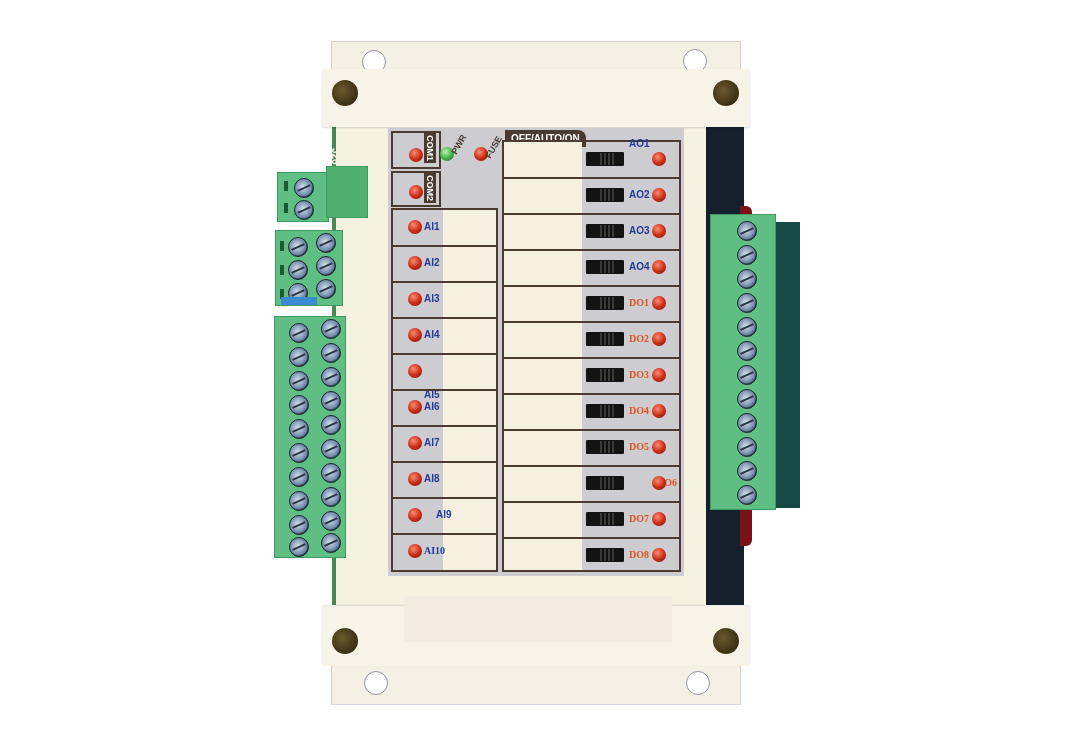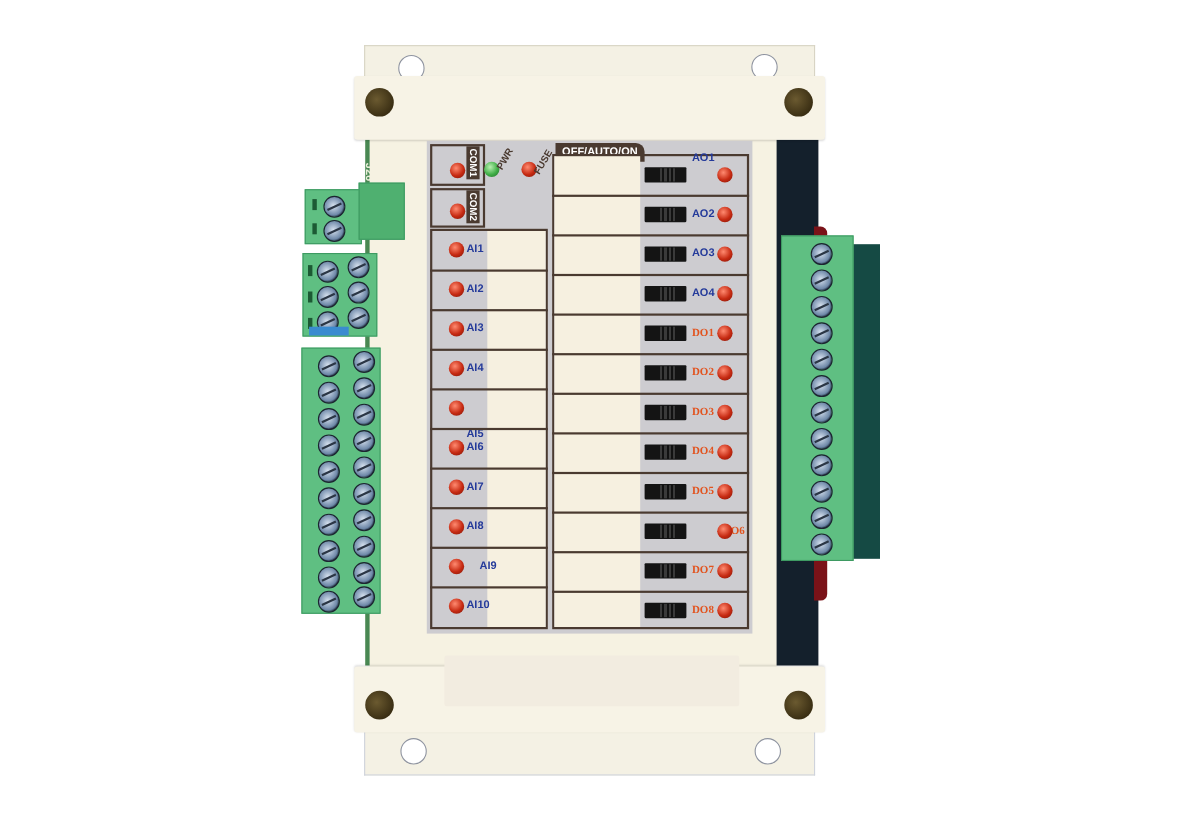--- a/index.html
+++ b/index.html
@@ -169,21 +169,21 @@
       <div class="led" style="left: 20px; top: 308px;"></div>
       <div class="lbl-blue" style="left: 36px; top: 309px;">AI7</div>
       <div class="abs" style="left: 3px; top: 333px; width: 107px; height: 2px; background: rgb(74, 58, 48);"></div>
       <div class="led" style="left: 20px; top: 344px;"></div>
       <div class="lbl-blue" style="left: 36px; top: 345px;">AI8</div>
       <div class="abs" style="left: 3px; top: 369px; width: 107px; height: 2px; background: rgb(74, 58, 48);"></div>
       <div class="led" style="left: 20px; top: 380px;"></div>
       <div class="lbl-blue" style="left: 36px; top: 381px; margin-left: 12px;">AI9</div>
       <div class="abs" style="left: 3px; top: 405px; width: 107px; height: 2px; background: rgb(74, 58, 48);"></div>
       <div class="led" style="left: 20px; top: 416px;"></div>
-      <div class="lbl-blue" style="left: 36px; top: 417px;">AI10</div>
+      <div class="lbl-blue" style="left: 36px; top: 417px; font-family: Liberation Serif, serif;">AI10</div>
     </div>
   <div id="out-rows">
       <div class="switch" style="left: 198px; top: 24px;"></div>
       <div class="lbl-blue" style="left: 241px; top: 10px;">AO1</div>
       <div class="led" style="left: 264px; top: 24px;"></div>
       <div class="abs" style="left: 114px; top: 49px; width: 179px; height: 2px; background: rgb(74, 58, 48);"></div>
       <div class="switch" style="left: 198px; top: 60px;"></div>
       <div class="lbl-blue" style="left: 241px; top: 61px;">AO2</div>
       <div class="led" style="left: 264px; top: 60px;"></div>
       <div class="abs" style="left: 114px; top: 85px; width: 179px; height: 2px; background: rgb(74, 58, 48);"></div>

